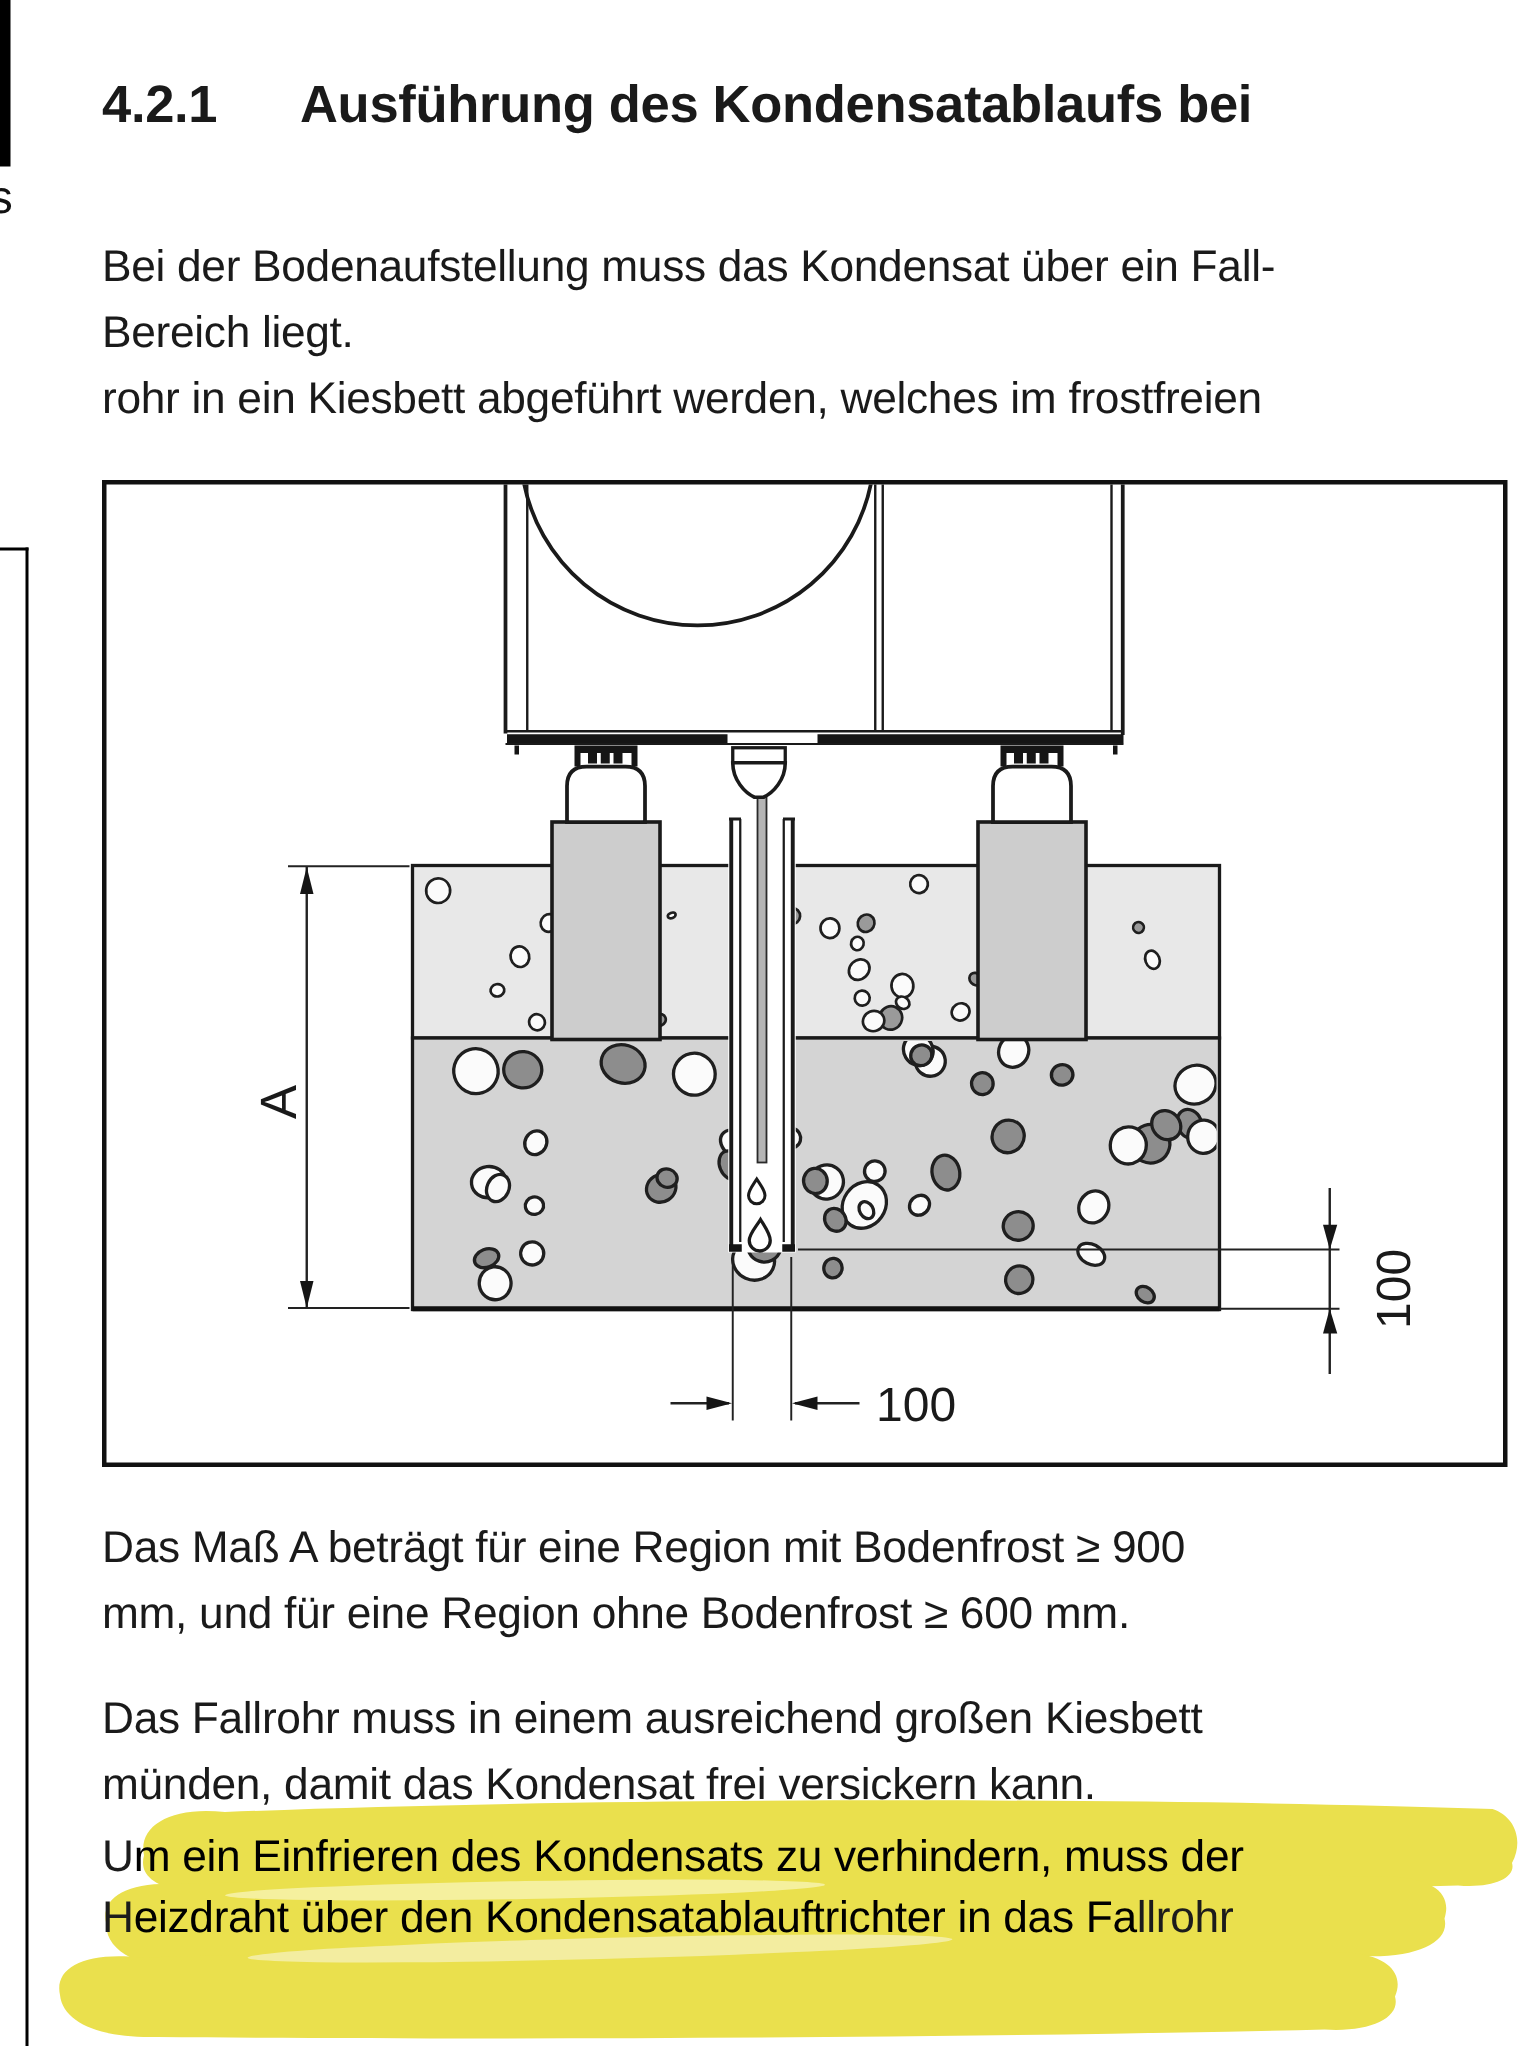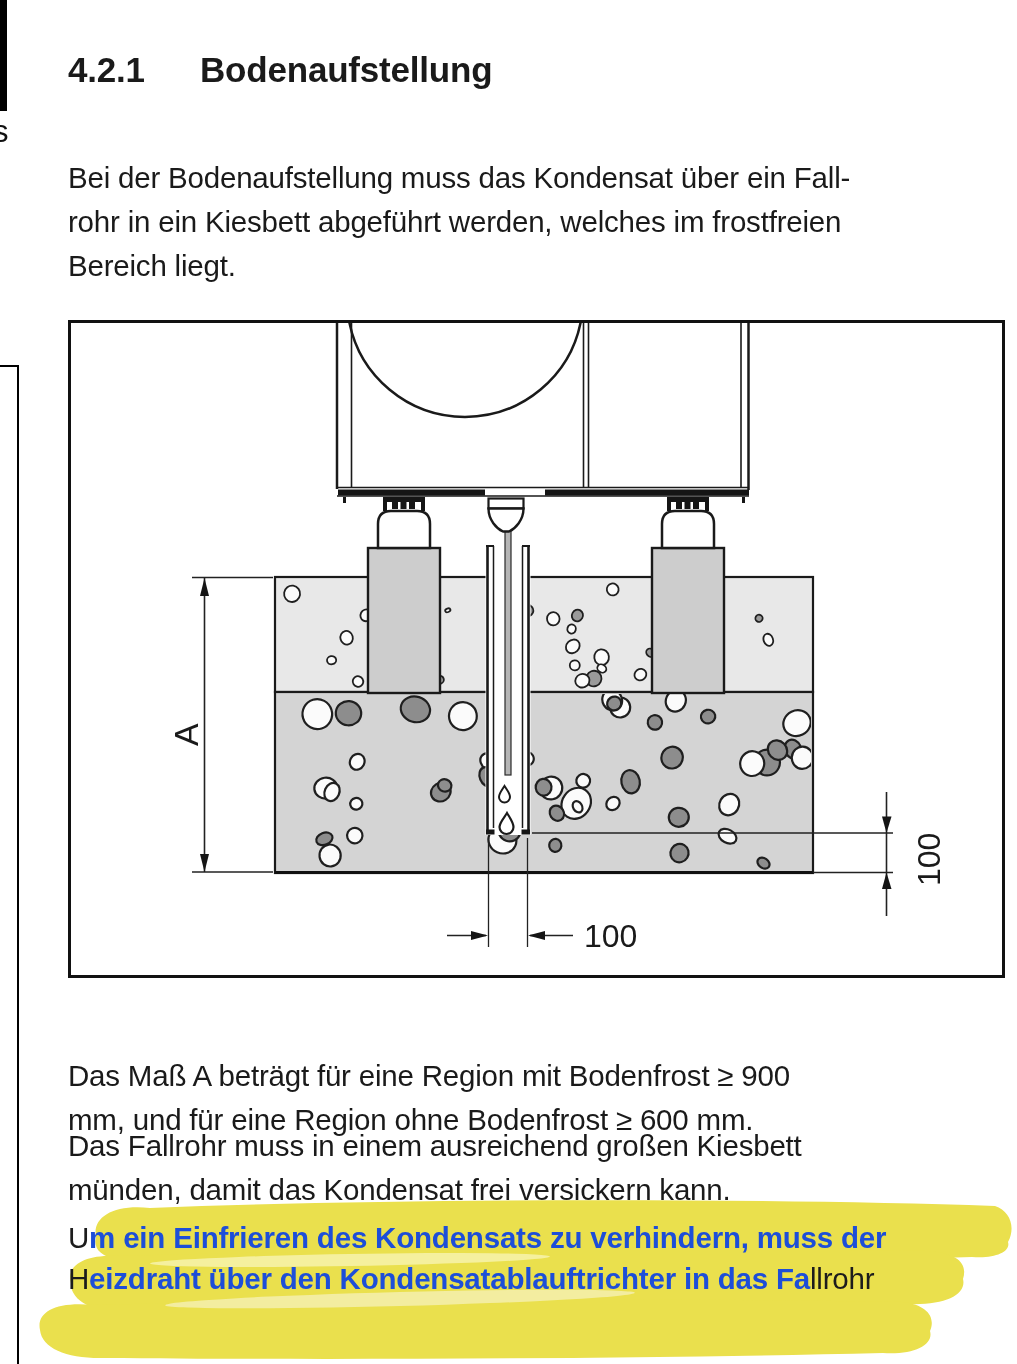--- a/index.html
+++ b/index.html
@@ -15,49 +15,49 @@
   .edge-char-clip{left:0;top:114px;width:11px;height:38px;overflow:hidden;}
   .edge-char-clip span{display:inline-block;margin-left:-7px;font-size:31px;color:#111;}
   .changebar-h{left:0;top:365px;width:19px;height:2px;background:#000;}
   .changebar-v{left:17px;top:365px;width:2px;height:999px;background:#000;}
   
   .heading{left:68px;top:47px;display:flex;font-weight:bold;font-size:35px;line-height:46px;letter-spacing:-0.2px;white-space:nowrap;justify-content:space-between;}
   .heading .num{width:132px;flex:0 0 132px;}
   
   .para{font-size:29.5px;line-height:44px;letter-spacing:-0.2px;white-space:nowrap;}
   .p-intro{left:68px;top:156px;}
-  .p-mass{left:68px;top:1010px;margin-top:44px;}
+  .p-mass{left:68px;top:1010px;}
   .p-fall{left:68px;top:1124px;}
   .p-hl{left:68px;top:1217px;line-height:41px;z-index:3;}
-  .hl-olive{color:#1d4ed8;font-weight:bold;}
+  .hl-olive{color:#000000;}
   .hl-dark{color:#1c1c1c;}
   
   .diagram-svg{left:0;top:0;width:1017px;height:1364px;z-index:1;}
   .hl-svg{left:0;top:0;width:1017px;height:1364px;z-index:2;}
   svg text{font-family:"Liberation Sans","DejaVu Sans",sans-serif;fill:#1a1a1a;}
 </style>
 </head>
 <body>
 
 <div class="abs black-bar"></div>
 <div class="abs edge-char-clip"><span>s</span></div>
 <div class="abs changebar-h"></div>
 <div class="abs changebar-v"></div>
 
 <div class="abs heading">
   <span class="num">4.2.1</span>
   <span>
-    <div>Bodenaufstellung</div>
+    <div>Ausführung des Kondensatablaufs bei</div>
   </span>
 </div>
 
 <div class="abs para p-intro">
   <div>Bei der Bodenaufstellung muss das Kondensat über ein Fall-</div>
+  <div>Bereich liegt.</div>
   <div>rohr in ein Kiesbett abgeführt werden, welches im frostfreien</div>
-  <div>Bereich liegt.</div>
 </div>
 
 <svg class="abs diagram-svg" viewBox="0 0 1017 1364" width="1017" height="1364">
   <defs>
     <clipPath id="clip-box">
         <rect x="71" y="323" width="931" height="652"></rect>
       </clipPath>
     <clipPath id="clip-upper">
         <rect x="277" y="579" width="534" height="111"></rect>
       </clipPath>

